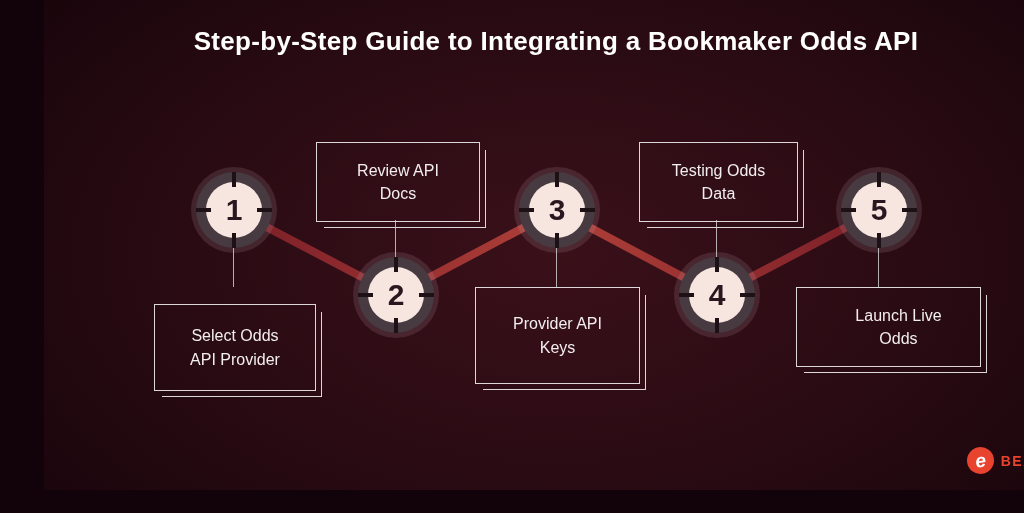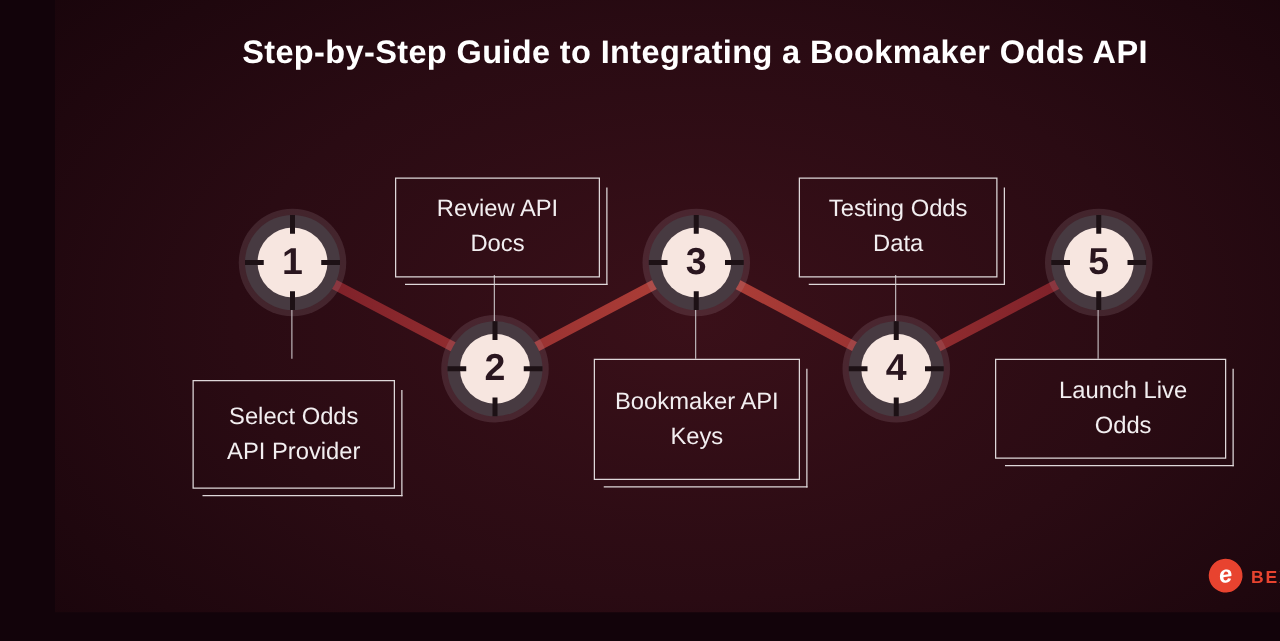--- a/index.html
+++ b/index.html
@@ -76,21 +76,21 @@
   .label-box::after {
     content: "";
     position: absolute;
     left: 7px; top: 7px; right: -7px; bottom: -7px;
     border-right: 1px solid #ded7d9;
     border-bottom: 1px solid #ded7d9;
     pointer-events: none;
   }
   .label-text {
     color: #f2eef0;
-    font-size: 19px;
+    font-size: 16px;
     line-height: 1.45;
     white-space: pre-line;
   }
   .logo {
     position: absolute;
     right: 34px;
     bottom: 16px;
     display: flex;
     align-items: center;
     gap: 7px;
@@ -168,21 +168,21 @@
     <div class="circle" style="left:475px; top:172px;">
       <span class="tick tick-n"></span>
       <span class="tick tick-s"></span>
       <span class="tick tick-w"></span>
       <span class="tick tick-e"></span>
       <div class="circle-inner">
         <span class="step-number">3</span>
       </div>
     </div>
     <div class="label-box" style="left:431px; top:287px; width:163px; height:95px;">
-      <span class="label-text">Bookmaker API
+      <span class="label-text">Provider API
 Keys</span>
     </div>
   </div>
 
   <div>
     <div class="connector" style="left:672px; top:220px; height:37px;"></div>
     <div class="circle" style="left:635px; top:257px;">
       <span class="tick tick-n"></span>
       <span class="tick tick-s"></span>
       <span class="tick tick-w"></span>

